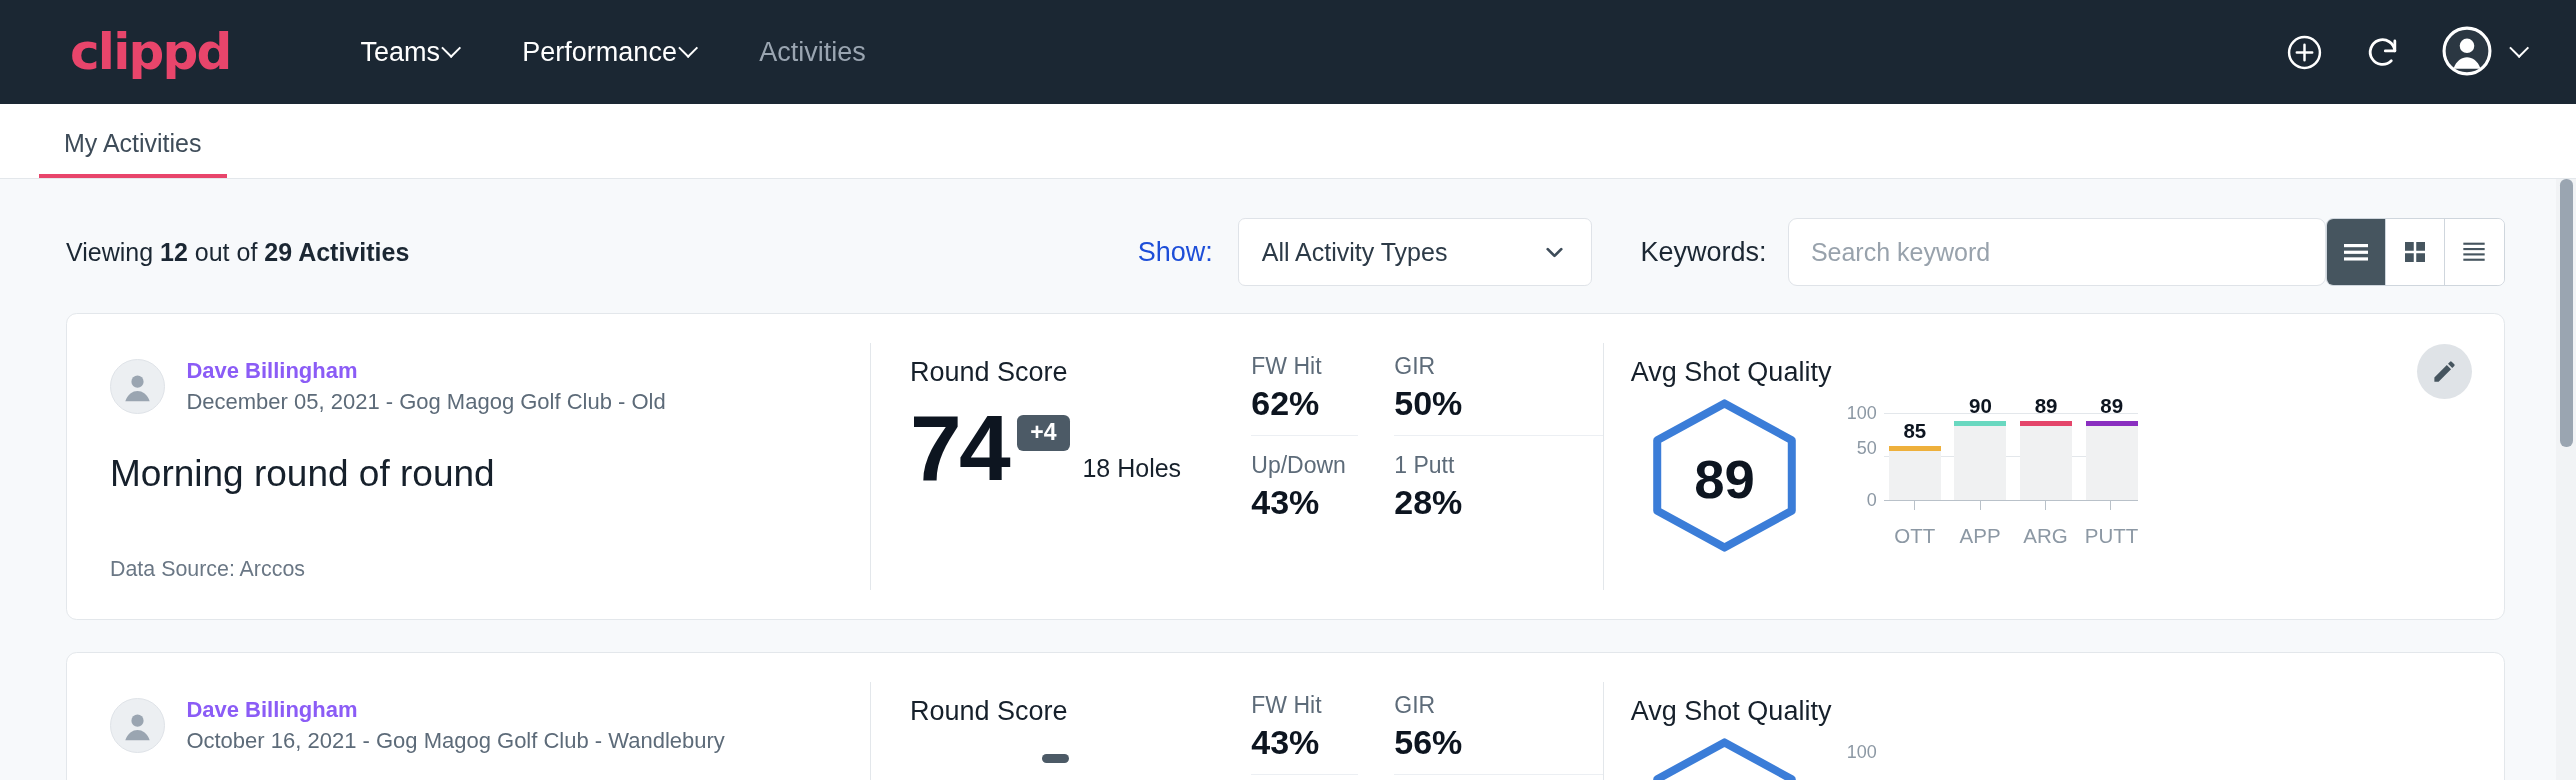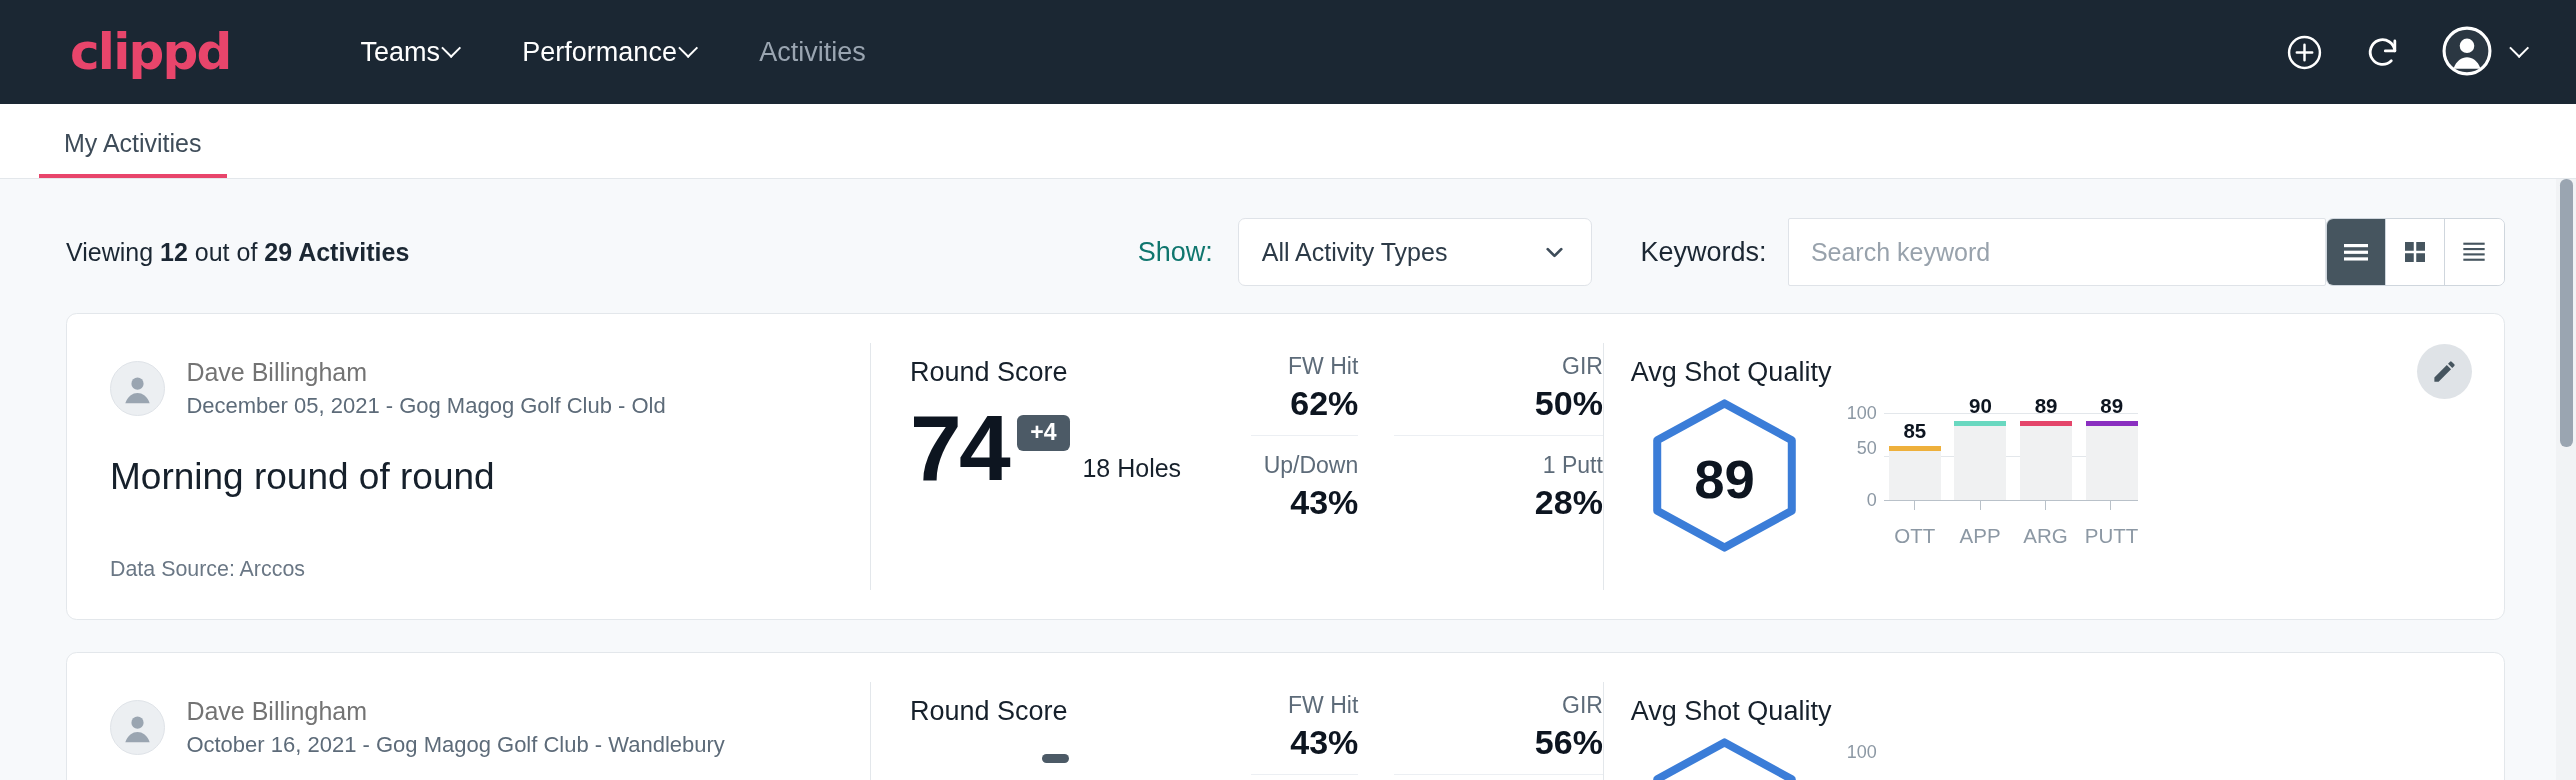--- a/index.html
+++ b/index.html
@@ -88,38 +88,38 @@
     padding: 39px 50px 27px 66px;
   }
   .viewing-text {
     font-size: 25px;
     color: #1b2733;
     white-space: nowrap;
   }
   .viewing-text b { font-weight: 700; }
   .spacer-a { width: 843px; }
   .show-label {
-    font-size: 27px; color: #0f766e; margin-right: 25px; white-space: nowrap;
+    font-size: 27px; color: #1d4ed8; margin-right: 25px; white-space: nowrap;
   }
   .select-box {
     width: 403px; height: 68px;
     background: #ffffff;
     border: 0.9px solid #dfe3e8;
     border-radius: 7.1px;
     display: flex; align-items: center;
     padding: 0 23px;
     cursor: pointer;
   }
   .select-value { font-size: 25px; color: #2c3a47; flex: 1; }
   .kw-label { font-size: 27px; color: #1b2733; margin: 0 21.4px 0 48px; white-space: nowrap; }
   .search-box {
     width: 616px; height: 68px;
     background: #ffffff;
     border: 0.9px solid #dfe3e8;
-    border-radius: 2px;
+    border-radius: 9px;
     display: flex; align-items: center;
     padding: 0 22px;
   }
   .search-box input {
     border: none; outline: none; width: 100%;
     font-size: 25px; color: #2c3a47;
     font-family: "Liberation Sans", sans-serif;
     background: transparent;
   }
   .search-box input::placeholder { color: #98a2ac; }
@@ -160,21 +160,21 @@
     position: relative;
   }
   .user-row { display: flex; align-items: center; gap: 21.4px; }
   .avatar-sm {
     width: 55px; height: 55px; border-radius: 50%;
     background: #eceff2;
     border: 0.9px solid #dfe3e8;
     display: flex; align-items: center; justify-content: center;
     flex: none;
   }
-  .user-name { font-size: 25px; font-weight: 400; color: #737373; line-height: 1.25; }
+  .user-name { font-size: 22px; font-weight: 700; color: #8b5cf6; line-height: 1.25; }
   .user-meta { font-size: 22px; color: #5d6b79; line-height: 1.3; margin-top: 3.6px; }
   .card-title {
     font-size: 37px; font-weight: 400; color: #16202b;
     margin-top: 36px;
   }
   .data-source {
     font-size: 21.4px; color: #6a7785;
     position: absolute; bottom: 37px; left: 43px;
   }
 
@@ -202,21 +202,21 @@
   .holes { font-size: 25px; color: #16202b; margin-left: 12.5px; padding-bottom: 9px; }
 
   .card-stats {
     width: 357px;
     padding: 39px 0 0 5.4px;
     display: grid;
     grid-template-columns: 107px 1fr;
     grid-auto-rows: min-content;
     column-gap: 36px;
   }
-  .stat-cell { padding-bottom: 7.1px; text-align: right; }
+  .stat-cell { padding-bottom: 7.1px; }
   .stat-label { font-size: 23px; color: #5d6b79; }
   .stat-value { font-size: 34px; font-weight: 700; color: #0d1520; margin-top: 3.6px; }
   .stat-cell.top { border-bottom: 1.8px solid #eceff3; padding-bottom: 12.5px; margin-bottom: 16px; }
 
   .card-quality {
     flex: 1;
     padding: 43px 0 0 27px;
     display: flex;
     flex-direction: column;
   }

